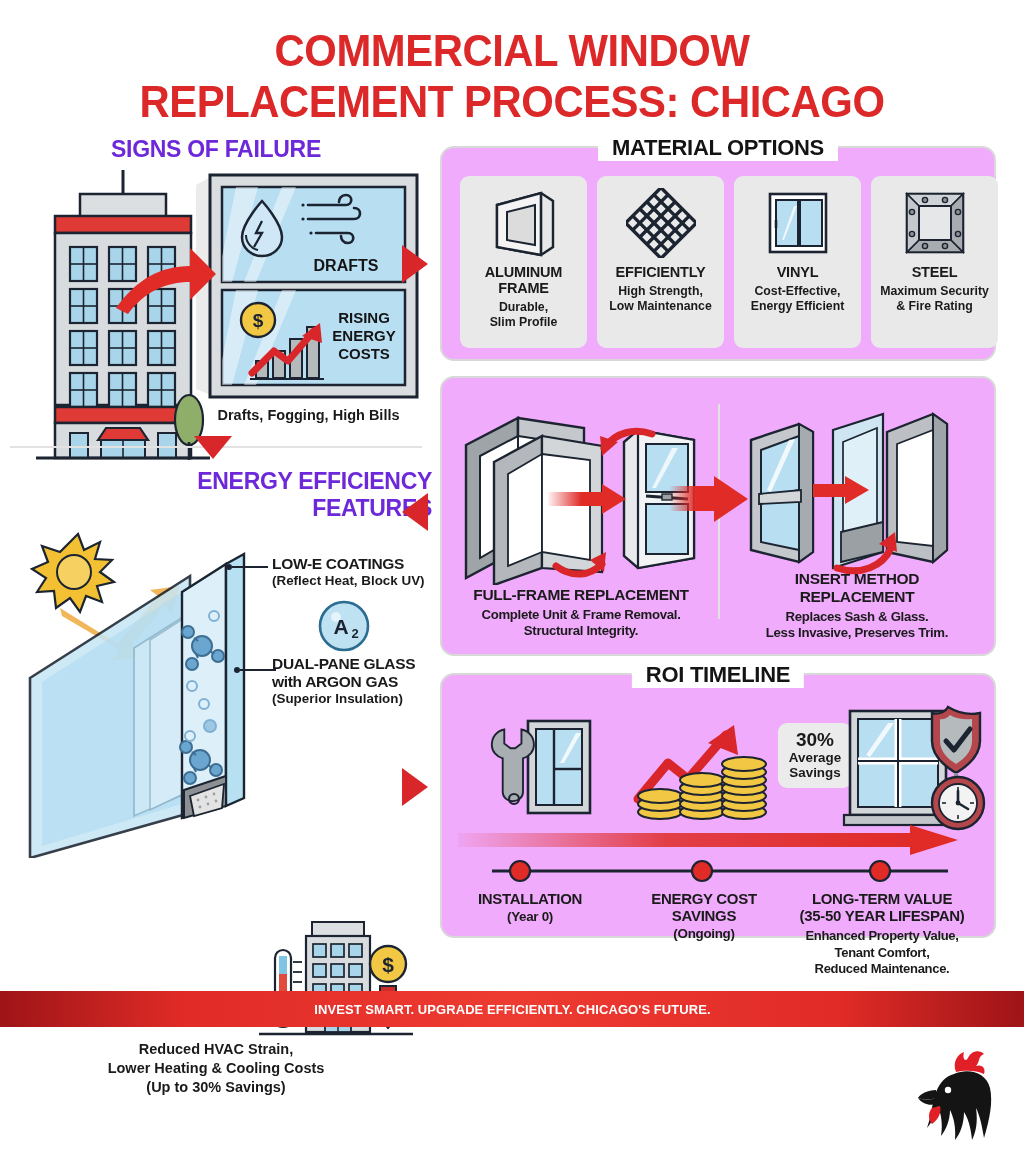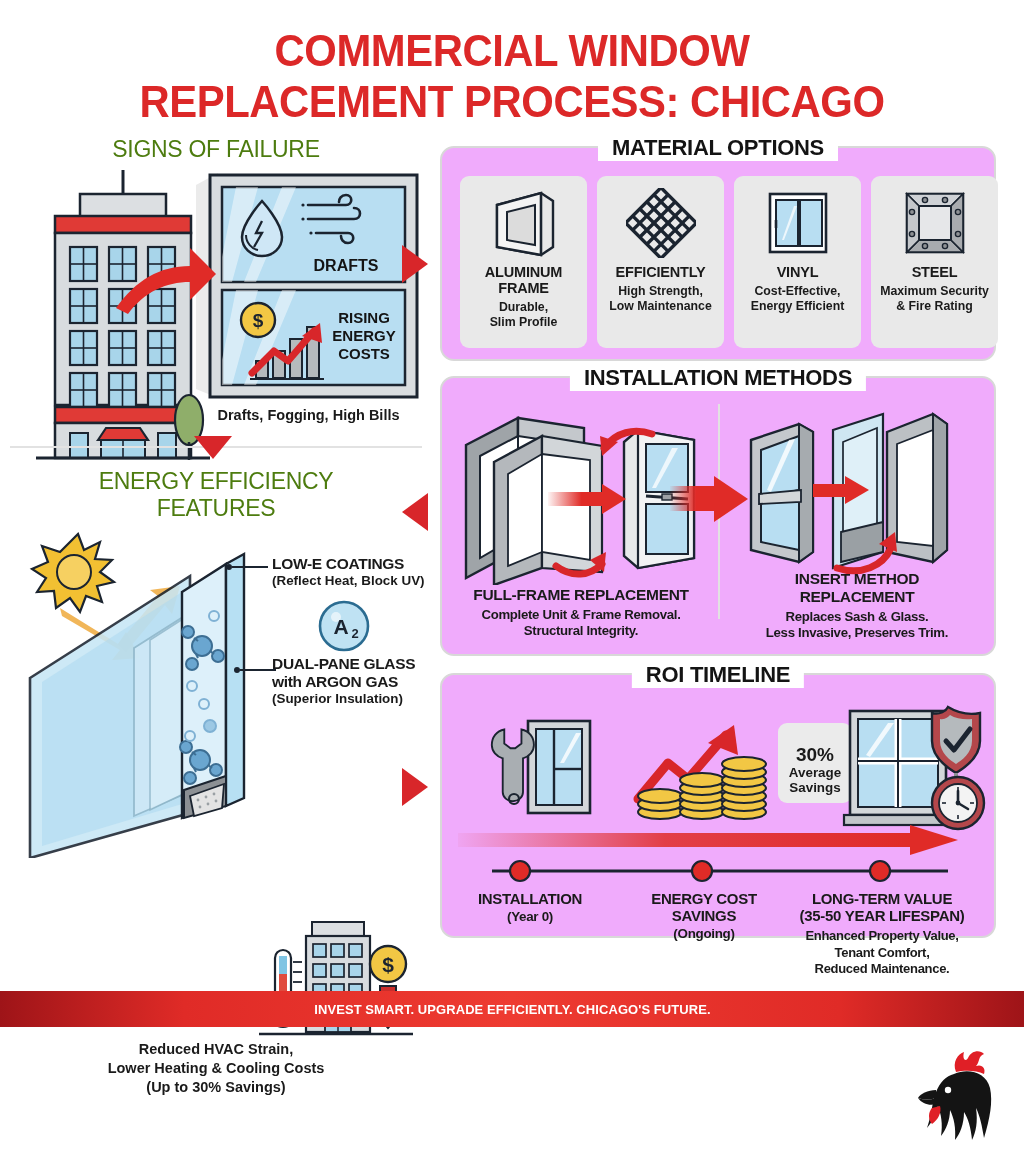--- a/index.html
+++ b/index.html
@@ -35,22 +35,22 @@
   }
   .card-title {
     position: absolute; top: -13px; left: 50%; transform: translateX(-50%);
     background: #ffffff; padding: 0 14px;
     font-size: 22px; font-weight: bold; letter-spacing: -0.3px;
     color: #141414; white-space: nowrap;
   }
 
   
   .left-head {
-    text-align: center; font-size: 23px; font-weight: normal;
-    letter-spacing: -0.3px; color: #4d7c0f; line-height: 1.18;
+    text-align: center; font-size: 23px; font-weight: bold;
+    letter-spacing: -0.3px; color: #6d28d9; line-height: 1.18;
   }
   .caption {
     text-align: center; font-size: 14.5px; font-weight: bold;
     color: #1a1a1a; line-height: 1.33;
   }
 
   
   .tri-r { width: 0; height: 0; border-top: 19px solid transparent;
            border-bottom: 19px solid transparent; border-left: 26px solid #D8262A; }
   .tri-l { width: 0; height: 0; border-top: 19px solid transparent;
@@ -75,21 +75,21 @@
   .inst-split { position: absolute; left: 50%; top: 26px; width: 2px; height: 215px; background: #e2e2e2; }
   .inst-label { font-size: 15.5px; font-weight: bold; line-height: 1.16; letter-spacing: -0.3px; text-align: center; }
   .inst-sub { font-size: 13.2px; font-weight: bold; line-height: 1.26; text-align: center; margin-top: 3px; }
 
   
   .roi-lbl { position: absolute; text-align: center; font-size: 15px; font-weight: bold; line-height: 1.15; letter-spacing: -0.3px; }
   .roi-sub { font-size: 13.4px; font-weight: bold; line-height: 1.22; margin-top: 2px; }
   .roi-sub2 { font-size: 13px; font-weight: bold; line-height: 1.26; margin-top: 4px; }
   .bubble {
     position: absolute; background: #ebebeb; border-radius: 9px;
-    padding: 21px 9px 8px; text-align: center; line-height: 1.12;
+    padding: 6px 9px 8px; text-align: center; line-height: 1.12;
   }
   .bubble .big { font-size: 19px; font-weight: bold; }
   .bubble .sm  { font-size: 13.4px; font-weight: bold; }
 
   
   .en-lbl { position: absolute; }
   .en-lbl .t1 { font-size: 15.5px; font-weight: bold; line-height: 1.16; letter-spacing: -0.3px; }
   .en-lbl .t2 { font-size: 13.4px; font-weight: bold; line-height: 1.2; }
 
   
@@ -231,21 +231,21 @@
 
       <svg width="110" height="90" viewBox="0 0 110 90" style="position:absolute;left:108px;top:102px;">
         <path d="M8 78 C28 50 52 36 82 36 L82 18 L108 44 L82 70 L82 52 C58 52 36 62 20 84 Z" fill="#E02B27"></path>
       </svg>
 
       <div class="caption" style="position:absolute;left:196px;top:278px;width:225px;">Drafts, Fogging, High Bills</div>
 
       <div class="hr-light" style="left:10px;top:318px;width:412px;"></div>
       <div class="tri-d" style="position:absolute;left:194px;top:308px;"></div>
 
-      <div class="left-head" style="position:absolute;left:0;top:340px;width:432px;">
+      <div class="left-head" style="position:absolute;left:0;top:340px;width:432px;text-align:right;">
         <div>ENERGY EFFICIENCY</div>
         <div>FEATURES</div>
       </div>
 
       <svg width="290" height="330" viewBox="0 0 290 330" style="position:absolute;left:22px;top:400px;">
 
         <g>
           <polygon points="56,6 62,22 78,14 73,31 90,32 78,44 92,54 75,58 80,74 64,68 58,84 48,70 34,80 32,63 15,64 24,50 10,41 26,34 20,18 38,24" fill="#F2C032" stroke="#1b2430" stroke-width="2.2"></polygon>
           <circle cx="52" cy="44" r="17" fill="#F6D061" stroke="#1b2430" stroke-width="2"></circle>
         </g>
@@ -467,21 +467,20 @@
             </div>
             <div class="mat-name">STEEL</div>
             <div class="mat-desc">Maximum Security</div>
             <div class="mat-desc" style="margin-top:0">&amp; Fire Rating</div>
           </div>
 
         </div>
       </div>
 
       <div class="card" style="left:8px;top:248px;width:556px;height:280px;">
-        <div class="card-title">INSTALLATION METHODS</div>
         <div class="inst-split"></div>
 
         <svg width="260" height="185" viewBox="0 0 260 185" style="position:absolute;left:14px;top:22px;">
 
           <polygon points="10,45 62,18 62,150 10,178" fill="#9fa4a8" stroke="#1b2430" stroke-width="2.4"></polygon>
           <polygon points="62,18 128,28 128,160 62,150" fill="#c4c8cc" stroke="#1b2430" stroke-width="2.4"></polygon>
           <polygon points="24,56 62,36 62,136 24,158" fill="#ffffff" stroke="#1b2430" stroke-width="2"></polygon>
           <polygon points="62,36 116,44 116,146 62,136" fill="#ffffff" stroke="#1b2430" stroke-width="2"></polygon>
 
           <polygon points="38,62 86,36 86,168 38,185" fill="#b4b8bc" stroke="#1b2430" stroke-width="2.4"></polygon>

